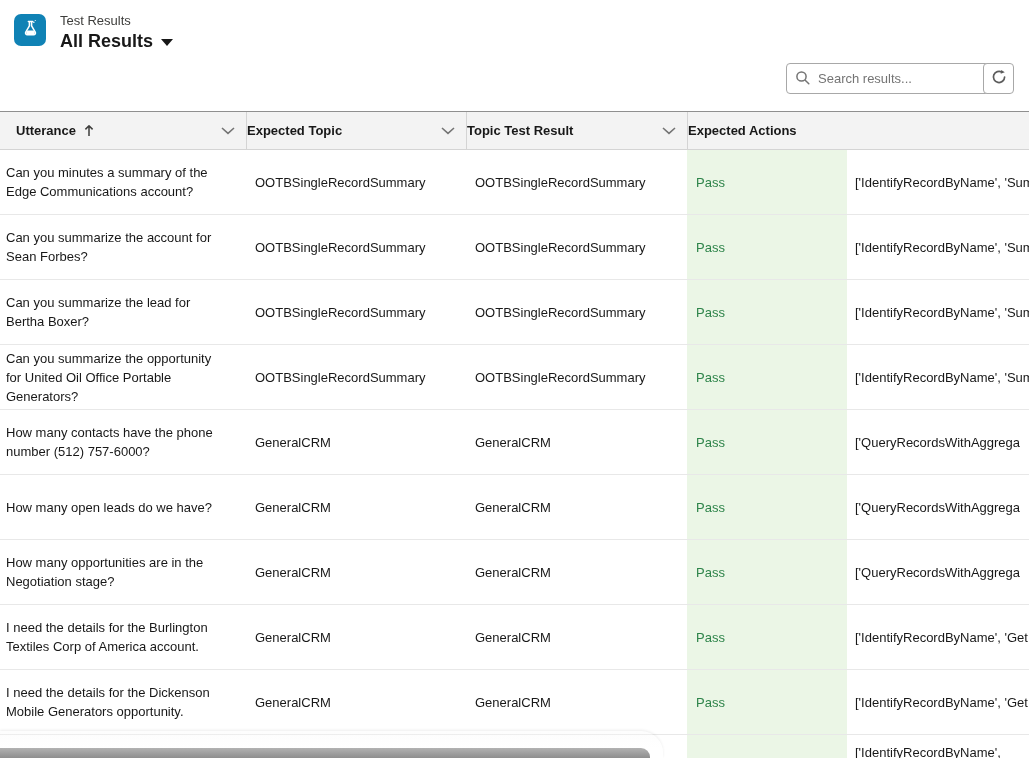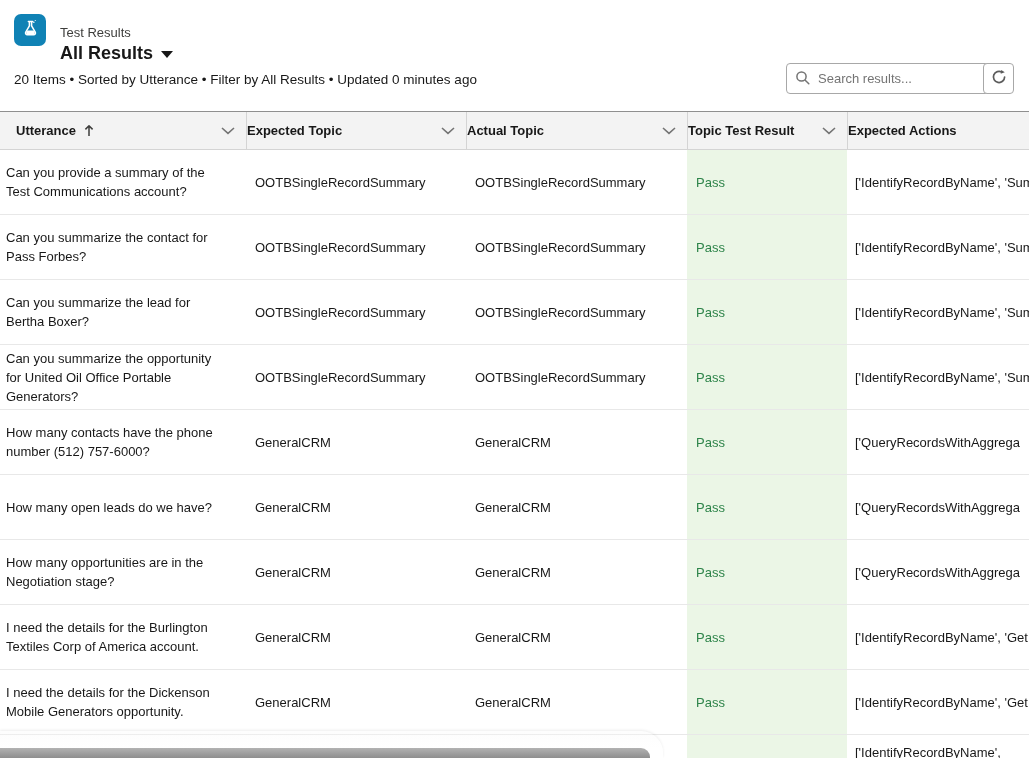--- a/index.html
+++ b/index.html
@@ -5,21 +5,21 @@
   html,body{margin:0;padding:0;background:#fff;}
   .screen{
     position:relative;width:1029px;height:758px;overflow:hidden;background:#fff;
     font-family:"Liberation Sans","DejaVu Sans",sans-serif;color:#181818;
   }
   
   .obj-icon{
     position:absolute;left:14px;top:14px;width:32px;height:32px;border-radius:7px;
     background:#1082b5;display:flex;align-items:center;justify-content:center;
   }
-  .titles{position:absolute;left:60px;top:25px;}
+  .titles{position:absolute;left:60px;top:13px;}
   .entity-label{font-size:13px;color:#3e3e3c;line-height:16px;}
   .view-row{display:flex;align-items:center;gap:8px;margin-top:1px;cursor:pointer;}
   .view-name{font-size:18px;font-weight:bold;color:#181818;line-height:22px;}
   .caret-down{width:0;height:0;border-left:6px solid transparent;border-right:6px solid transparent;border-top:7px solid #181818;margin-top:2px;}
   
   .summary{position:absolute;left:14px;top:72px;font-size:13.5px;color:#181818;}
   .search-box{position:absolute;left:786px;top:63px;width:211px;height:31px;box-sizing:border-box;}
   .search-box input{
     width:100%;height:100%;box-sizing:border-box;border:1px solid #a8a8a8;border-radius:4px;
     padding:0 8px 0 31px;font-size:13px;font-family:inherit;color:#181818;outline:none;background:#fff;
@@ -83,21 +83,20 @@
     </span>
   </div>
   <div class="titles">
     <div class="entity-label">Test Results</div>
     <div class="view-row">
       <span class="view-name">All Results</span>
       <span class="caret-down"></span>
     </div>
   </div>
 
-  <div class="summary">20 Items • Sorted by Utterance • Filter by All Results • Updated 0 minutes ago</div>
   <div class="search-box">
     <span class="search-glyph">
       <svg width="16" height="16" viewBox="0 0 16 16">
         <circle cx="6.5" cy="6.5" r="4.6" fill="none" stroke="#747474" stroke-width="1.5"></circle>
         <path d="M10.2 10.2l3.6 3.6" stroke="#747474" stroke-width="1.5" stroke-linecap="round"></path>
       </svg>
     </span>
     <input type="text" placeholder="Search results..." style="">
   </div>
   <div class="refresh-btn">
@@ -127,52 +126,44 @@
         </div>
         <div class="th">
           <span>Expected Topic</span>
           <span class="chev">
             <svg width="14" height="8" viewBox="0 0 14 8">
                 <path d="M1 1l6 5.4L13 1" fill="none" stroke="#747474" stroke-width="1.6"></path>
               </svg>
           </span>
         </div>
         <div class="th">
-          <span>Actual Topic</span>
-          <span class="chev">
-            <svg width="14" height="8" viewBox="0 0 14 8">
-                <path d="M1 1l6 5.4L13 1" fill="none" stroke="#747474" stroke-width="1.6"></path>
-              </svg>
-          </span>
-        </div>
-        <div class="th">
           <span>Topic Test Result</span>
           <span class="chev">
             <svg width="14" height="8" viewBox="0 0 14 8">
                 <path d="M1 1l6 5.4L13 1" fill="none" stroke="#747474" stroke-width="1.6"></path>
               </svg>
           </span>
         </div>
         <div class="th">
           <span>Expected Actions</span>
         </div>
       </div>
       <div class="tbody">
   <div class="row">
-    <div class="cell c-utterance">Can you provide a summary of the Test Communications account?</div>
-    <div class="cell c-expected-topic">OOTBSingleRecordSummary</div>
-    <div class="cell c-actual-topic">OOTBSingleRecordSummary</div>
-    <div class="cell c-result">
-      <span class="pass">Pass</span>
-    </div>
-    <div class="cell c-actions">['IdentifyRecordByName', 'SummarizeRecord']</div>
-  </div>
-
-  <div class="row">
-    <div class="cell c-utterance">Can you summarize the contact for Pass Forbes?</div>
+    <div class="cell c-utterance">Can you minutes a summary of the Edge Communications account?</div>
+    <div class="cell c-expected-topic">OOTBSingleRecordSummary</div>
+    <div class="cell c-actual-topic">OOTBSingleRecordSummary</div>
+    <div class="cell c-result">
+      <span class="pass">Pass</span>
+    </div>
+    <div class="cell c-actions">['IdentifyRecordByName', 'SummarizeRecord']</div>
+  </div>
+
+  <div class="row">
+    <div class="cell c-utterance">Can you summarize the account for Sean Forbes?</div>
     <div class="cell c-expected-topic">OOTBSingleRecordSummary</div>
     <div class="cell c-actual-topic">OOTBSingleRecordSummary</div>
     <div class="cell c-result">
       <span class="pass">Pass</span>
     </div>
     <div class="cell c-actions">['IdentifyRecordByName', 'SummarizeRecord']</div>
   </div>
 
   <div class="row">
     <div class="cell c-utterance">Can you summarize the lead for Bertha Boxer?</div>

